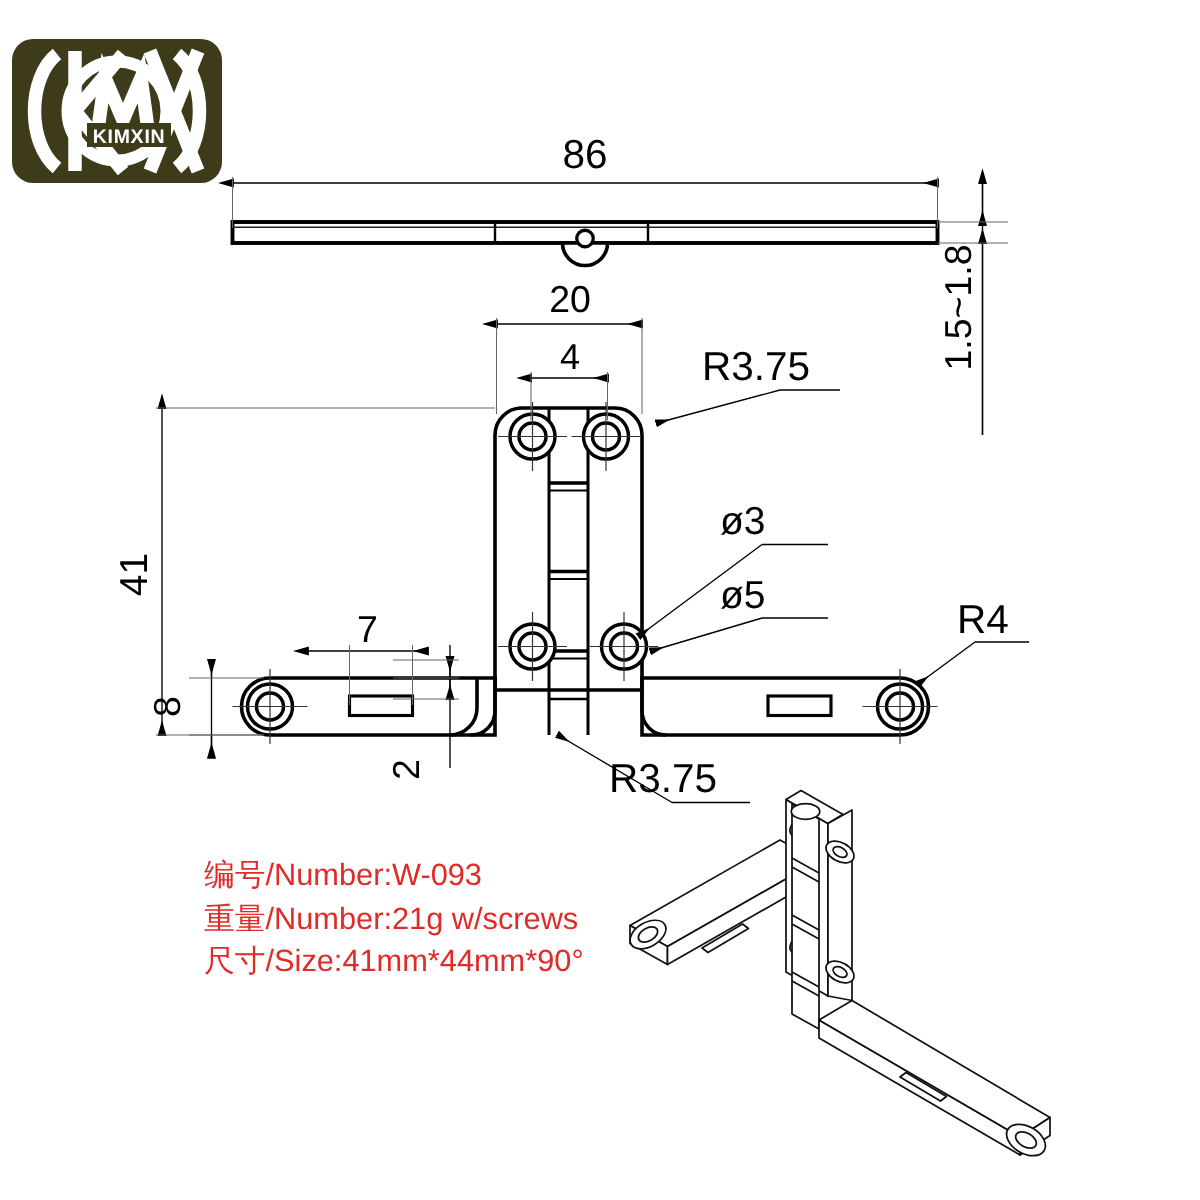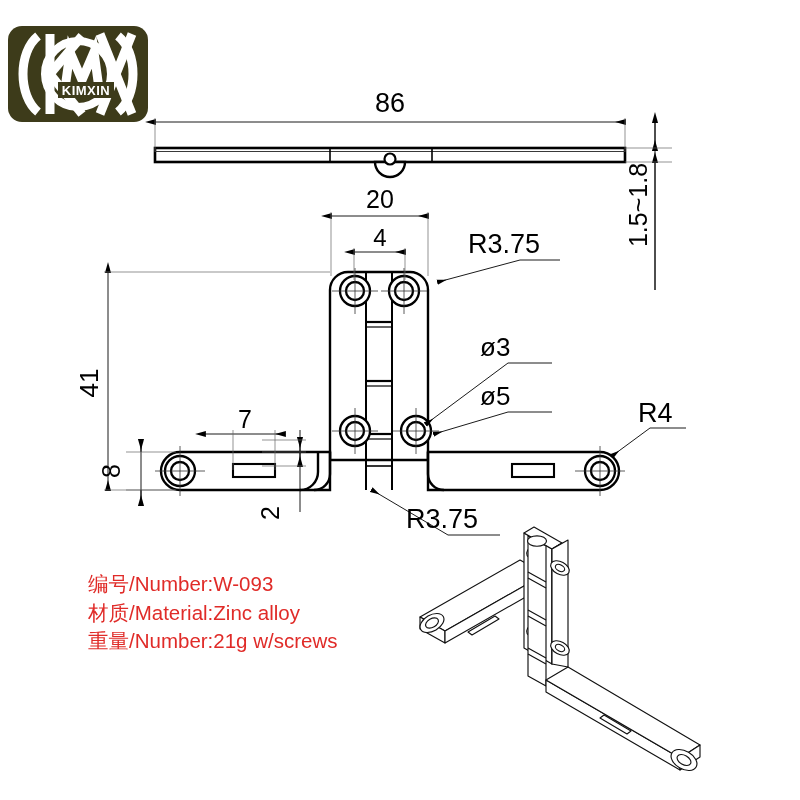--- a/index.html
+++ b/index.html
@@ -17,21 +17,21 @@
   #spectext{
     position:absolute;left:88px;top:570px;
     width:360px;
     color:#e02b28;
     font-size:20.5px;
     line-height:28.5px;
     font-family:"Liberation Sans", sans-serif;
     white-space:nowrap;
     letter-spacing:0px;
   }
-  #spectext div{height:28.5px;}
+  #spectext div{height:28.5px;margin-left:48px;}
 </style>
 </head>
 <body>
 
 <div id="root">
 
   <svg id="logo" viewBox="0 0 140 96">
     <rect x="0" y="0" width="140" height="96" rx="14" ry="14" fill="#3d3b1a"></rect>
     <g fill="none" stroke="#ffffff" stroke-width="9">
 
@@ -317,17 +317,17 @@
       <text x="480" y="356" font-size="26">ø3</text>
 
       <text x="480" y="405" font-size="26">ø5</text>
 
       <text x="638" y="422" font-size="27">R4</text>
     </g>
   </svg>
 
   <div id="spectext">
     <div>编号/Number:W-093</div>
-    <div>材质/Material:Zinc alloy</div>
     <div>重量/Number:21g w/screws</div>
+    <div>尺寸/Size:41mm*44mm*90°</div>
   </div>
 
 </div>
 
 </body></html>

